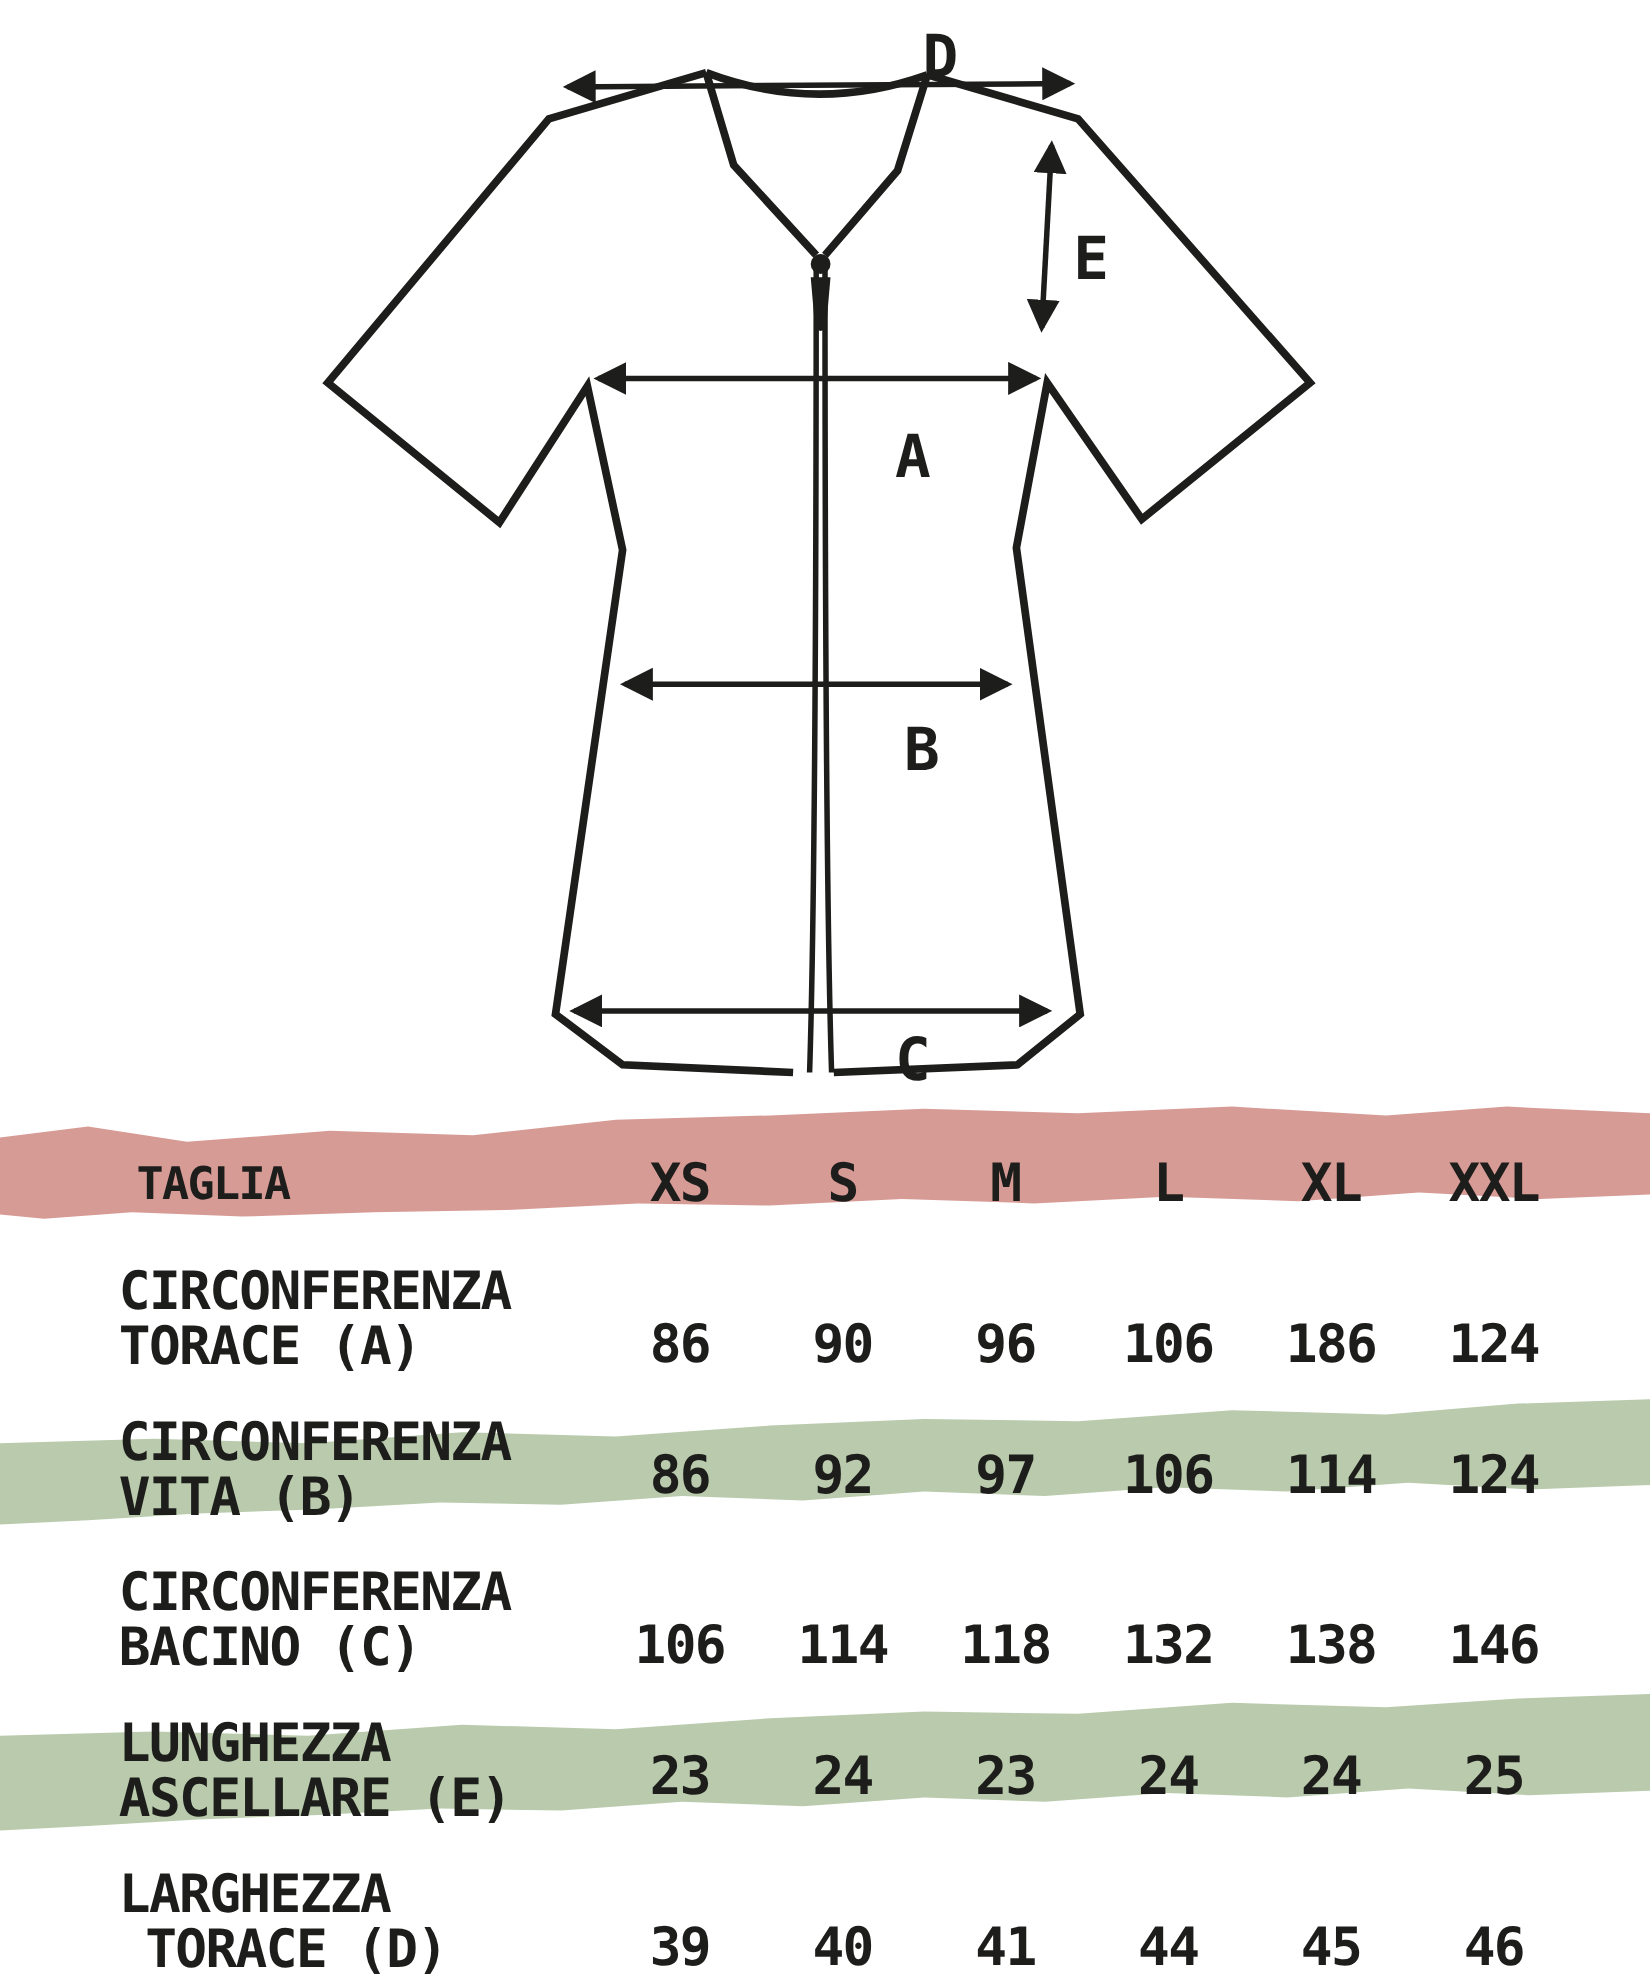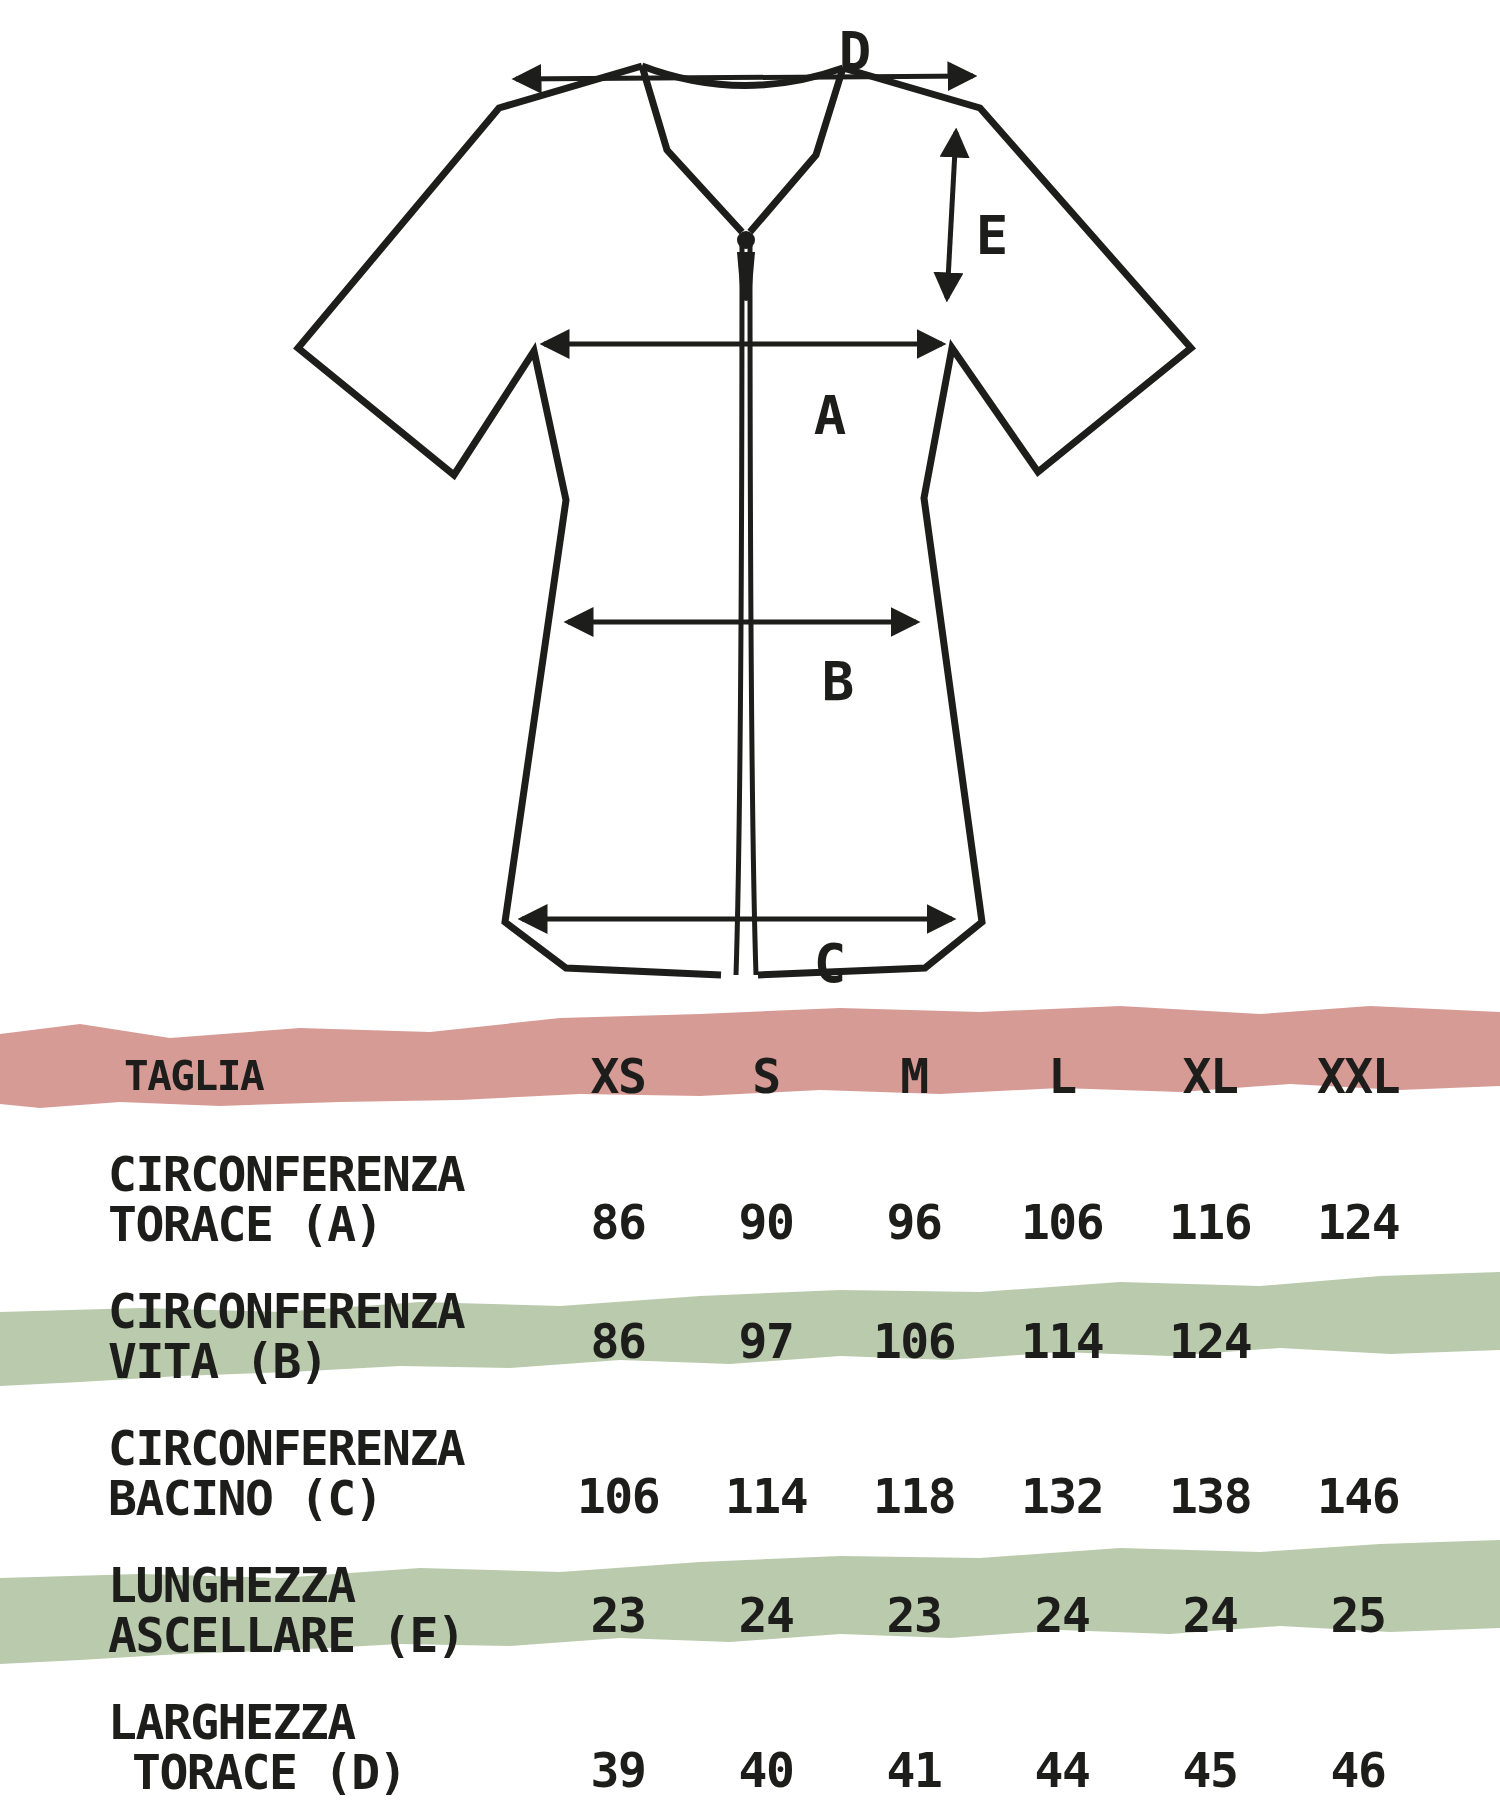--- a/index.html
+++ b/index.html
@@ -87,30 +87,31 @@
 
   <div class="trow rowbox row-white" style="top:1149px">
     <div class="lbl">
       <div class="l1">CIRCONFERENZA</div>
       <div class="l2">TORACE (A)</div>
     </div>
     <div class="val">86</div>
     <div class="val">90</div>
     <div class="val">96</div>
     <div class="val">106</div>
-    <div class="val">116</div>
+    <div class="val">186</div>
     <div class="val">124</div>
   </div>
 
   <div class="trow rowbox row-green" style="top:1286px">
     <div class="lbl">
       <div class="l1">CIRCONFERENZA</div>
       <div class="l2">VITA (B)</div>
     </div>
     <div class="val">86</div>
+    <div class="val">92</div>
     <div class="val">97</div>
     <div class="val">106</div>
     <div class="val">114</div>
     <div class="val">124</div>
   </div>
 
   <div class="trow rowbox row-white" style="top:1423px">
     <div class="lbl">
       <div class="l1">CIRCONFERENZA</div>
       <div class="l2">BACINO (C)</div>

